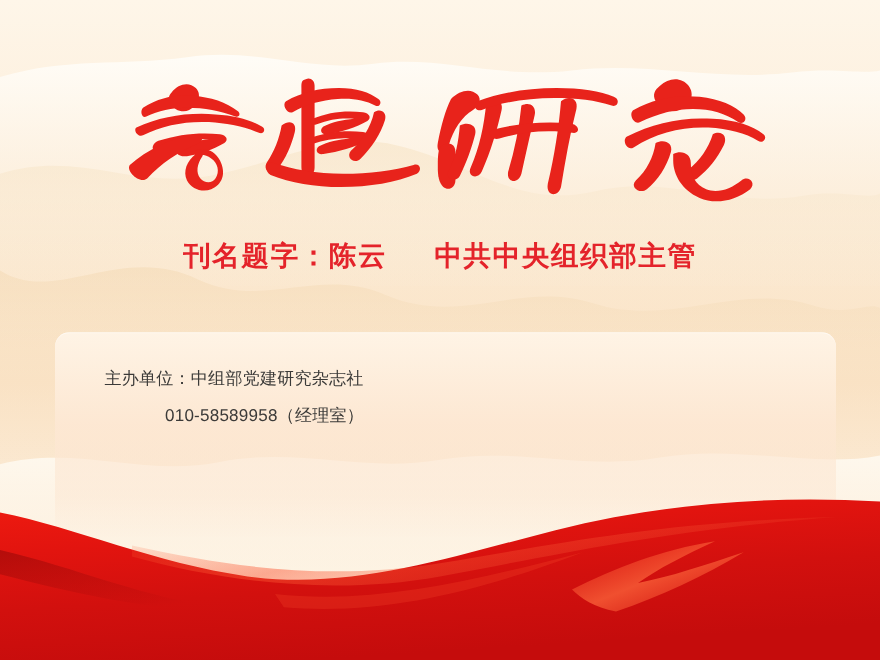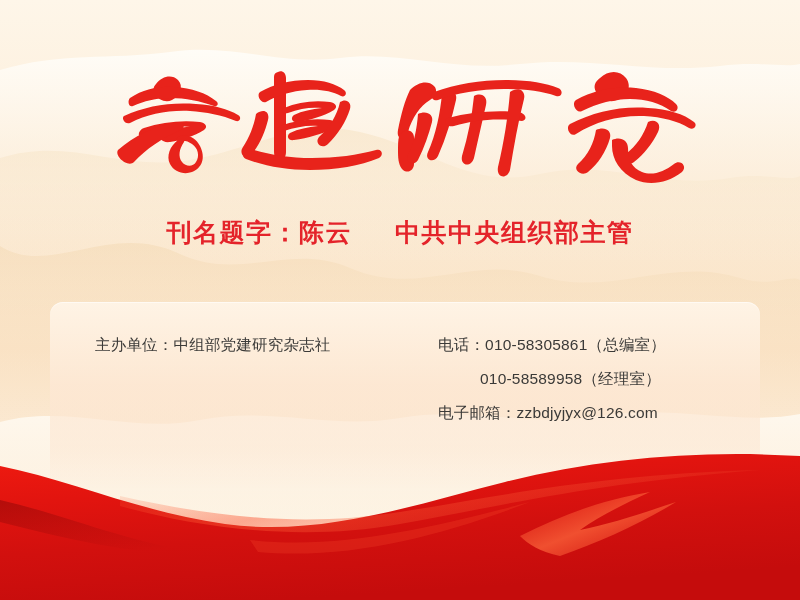--- a/index.html
+++ b/index.html
@@ -89,20 +89,21 @@
         rgba(252,230,210,0.04) 100%);
     box-shadow: 0 1px 0 rgba(255,255,255,0.55) inset;
   }
 
   #info-columns {
     position: absolute;
     inset: 0;
     display: flex;
     padding: 26px 0 0 0;
     box-sizing: border-box;
+    flex-direction: column;
   }
   .info-col {
     box-sizing: border-box;
   }
   #info-col-left {
     width: 330px;
     padding-left: 45px;
   }
   #info-col-right {
     width: 380px;
@@ -249,23 +250,21 @@
   </div>
 
   <div id="info-panel">
     <div id="info-columns">
 
       <div class="info-col" id="info-col-left">
         <div class="info-line">主办单位：中组部党建研究杂志社</div>
       </div>
 
       <div class="info-col" id="info-col-right">
-        <div class="info-line">电话：010-58305861（总编室）</div>
         <div class="info-line indented">010-58589958（经理室）</div>
-        <div class="info-line">电子邮箱：zzbdjyjyx@126.com</div>
       </div>
 
     </div>
   </div>
 
   <svg id="ribbon" viewBox="0 0 800 160" preserveAspectRatio="none">
     <defs>
       <linearGradient id="silkMain" x1="0" y1="0" x2="0.35" y2="1">
         <stop offset="0%" stop-color="#F01B10"></stop>
         <stop offset="30%" stop-color="#E2140F"></stop>

